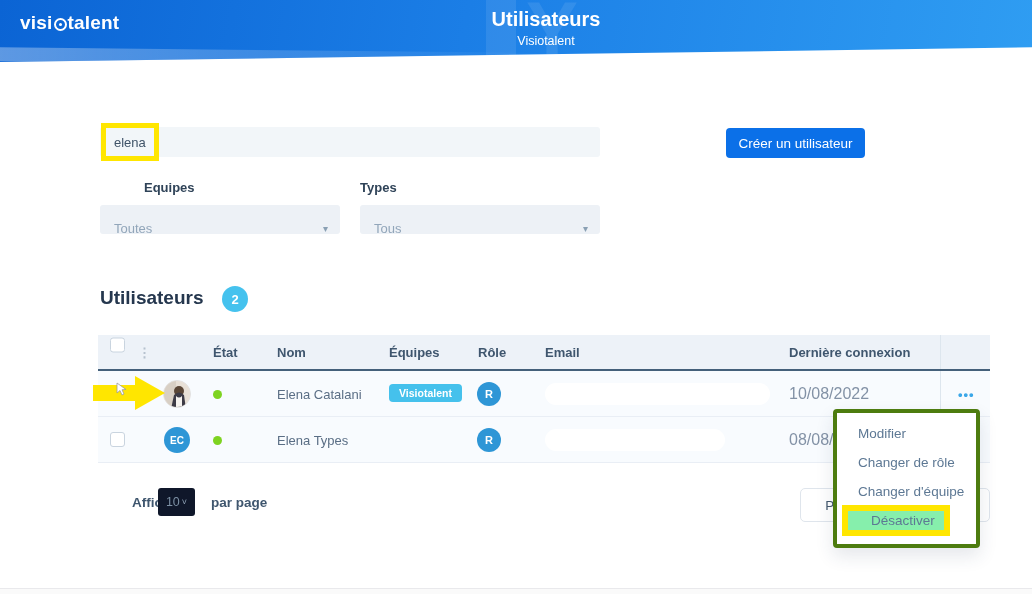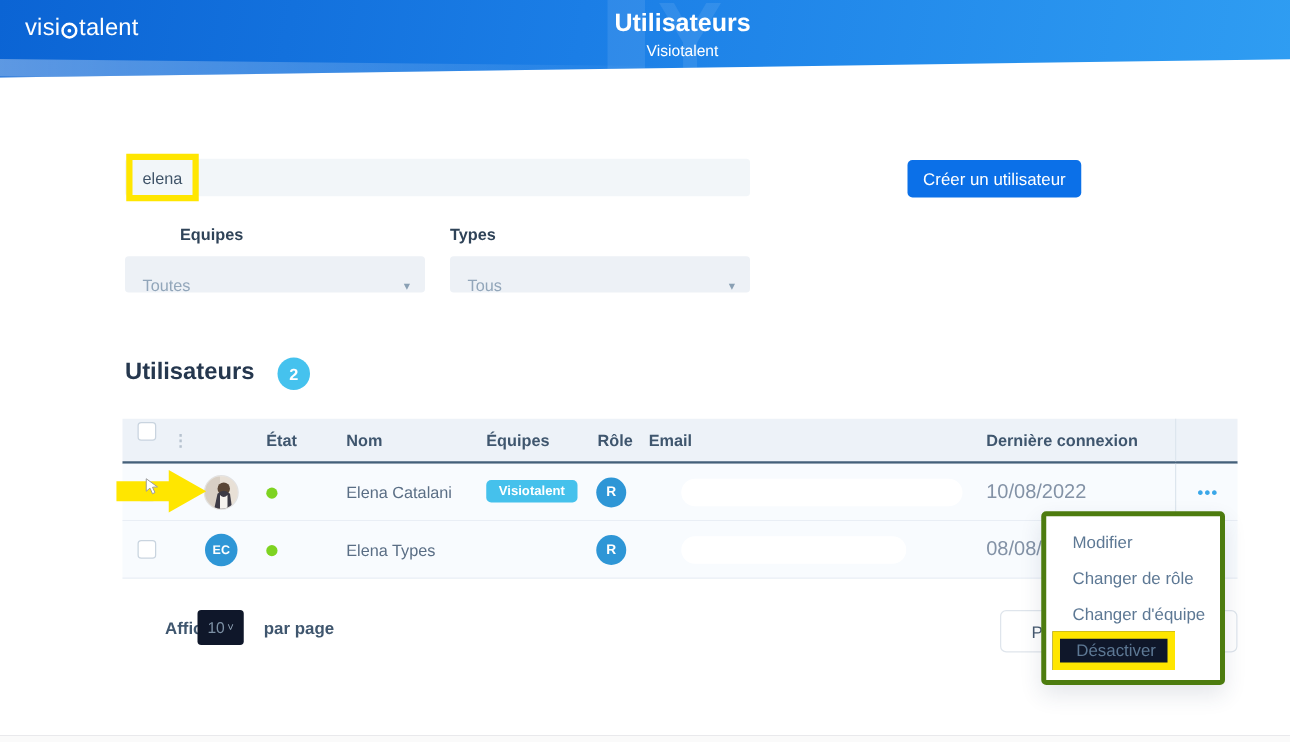--- a/index.html
+++ b/index.html
@@ -7,21 +7,21 @@
   body { font-family:"Liberation Sans", sans-serif; }
   #stage { position:relative; width:1032px; height:594px; background:#ffffff; overflow:hidden; }
 
   
   .hdr { position:absolute; left:0; top:0; width:1032px; height:64px;
          background:linear-gradient(100deg,#0b64d4 0%,#1b7ee6 45%,#2f9df2 100%);
          clip-path:polygon(0 0,100% 0,100% 74%,0 97%); }
   .hdr-streak { position:absolute; left:-20px; top:50px; width:560px; height:14px;
                 background:linear-gradient(90deg,rgba(255,255,255,.35),rgba(255,255,255,0));
                 transform:rotate(.6deg); }
-  .logo { position:absolute; left:20px; top:12px; color:#fff; font-size:19px; font-weight:400;
+  .logo { position:absolute; left:20px; top:12px; color:#fff; font-size:19px; font-weight:700;
           letter-spacing:.2px; display:flex; align-items:center; }
   .logo .o-icon { display:inline-block; width:13px; height:13px; border:2px solid #fff; border-radius:50%;
                   margin:0 1px; position:relative; top:1px; }
   .logo .o-icon::after { content:""; position:absolute; left:3px; top:3px; width:3px; height:3px;
                          background:#fff; border-radius:50%; }
   .hdr-watermark { position:absolute; left:486px; top:0; width:160px; height:64px; pointer-events:none; }
   .hdr-watermark .bar { position:absolute; left:0; top:0; width:30px; height:64px; background:rgba(255,255,255,.09); }
   .hdr-watermark .y { position:absolute; left:40px; top:-16px; font-size:78px; font-weight:800;
                       color:rgba(255,255,255,.09); }
   .hdr-titles { position:absolute; left:546px; top:8px; transform:translateX(-50%); text-align:center; color:#fff; }
@@ -55,21 +55,21 @@
   
   .tbl { position:absolute; left:98px; top:335px; width:892px; }
   .thead { position:relative; height:36px; background:#edf2f8; border-bottom:2px solid #44607a;
            font-size:13px; font-weight:700; color:#3f566e; }
   .thead > span, .thead > div { position:absolute; top:50%; transform:translateY(-50%); }
   .trow { position:relative; height:46px; background:#f8fbfe; border-bottom:1px solid #e9eef5; }
   .cb { position:absolute; width:15px; height:15px; border:1px solid #c9d4df; border-radius:3px; background:#fff; }
   .thead .cb { left:12px; } .trow .cb { left:12px; top:15px; }
   .kebab { left:40px; color:#b6c2cf; font-size:13px; font-weight:700; cursor:pointer; }
   .col-state { left:115px; } .col-name { left:179px; } .col-teams { left:291px; }
-  .col-role { left:380px; } .col-email { left:421px; } .col-login { left:691px; }
+  .col-role { left:380px; } .col-email { left:447px; } .col-login { left:691px; }
   .vsep { position:absolute; left:842px; top:0; bottom:0; width:1px; background:#dde6ee; }
 
   .avatar-photo { position:absolute; left:65px; top:9px; width:28px; height:28px; border-radius:50%;
                   overflow:hidden; background:#efe7de; border:1px solid #e2e2e2; }
   .avatar-initials { position:absolute; left:66px; top:10px; width:26px; height:26px; border-radius:50%;
                      background:#2e96d6; color:#fff; font-size:10px; font-weight:700;
                      display:flex; align-items:center; justify-content:center; }
   .dot-state { position:absolute; left:115px; top:19px; width:9px; height:9px; border-radius:50%; background:#7ed321; }
   .cell-name { position:absolute; left:179px; top:50%; transform:translateY(-50%); font-size:13px; color:#5a6e85; }
   .team-badge { position:absolute; left:291px; top:13px; background:#45c1ec; color:#fff; font-size:10.5px;
@@ -96,21 +96,21 @@
   .pg-prev { left:800px; width:112px; z-index:11; }
   .pg-next { left:878px; width:112px; z-index:12; }
 
   
   .ctx-menu { position:absolute; left:833px; top:409px; width:147px; background:#fff;
               border:4px solid #4d7c0f; border-radius:4px; box-shadow:0 8px 18px rgba(40,60,90,.12);
               z-index:30; padding:6px 0 9px 0; list-style:none; }
   .ctx-item { height:29px; display:flex; align-items:center; padding-left:21px; font-size:13.5px;
               color:#5d7894; cursor:pointer; white-space:nowrap; }
   .ctx-item.hl-item { padding-left:0; }
-  .hl-disable { margin-left:5px; border:6px solid #ffe600; background:#0f172a; padding:2px 9px 2px 13px;
+  .hl-disable { margin-left:5px; border:6px solid #ffe600; background:#86efac; padding:2px 9px 2px 23px;
                 display:inline-flex; align-items:center; }
 
   
   .annot-arrow { position:absolute; left:93px; top:374px; z-index:20; pointer-events:none; }
   .annot-cursor { position:absolute; left:116px; top:382px; z-index:21; pointer-events:none; }
 
   
   .bottom-rule { position:absolute; left:0; top:588px; width:1032px; height:1px; background:#e9e9ec; }
   .bottom-strip { position:absolute; left:0; top:589px; width:1032px; height:5px; background:#fafafa; }
 </style>

